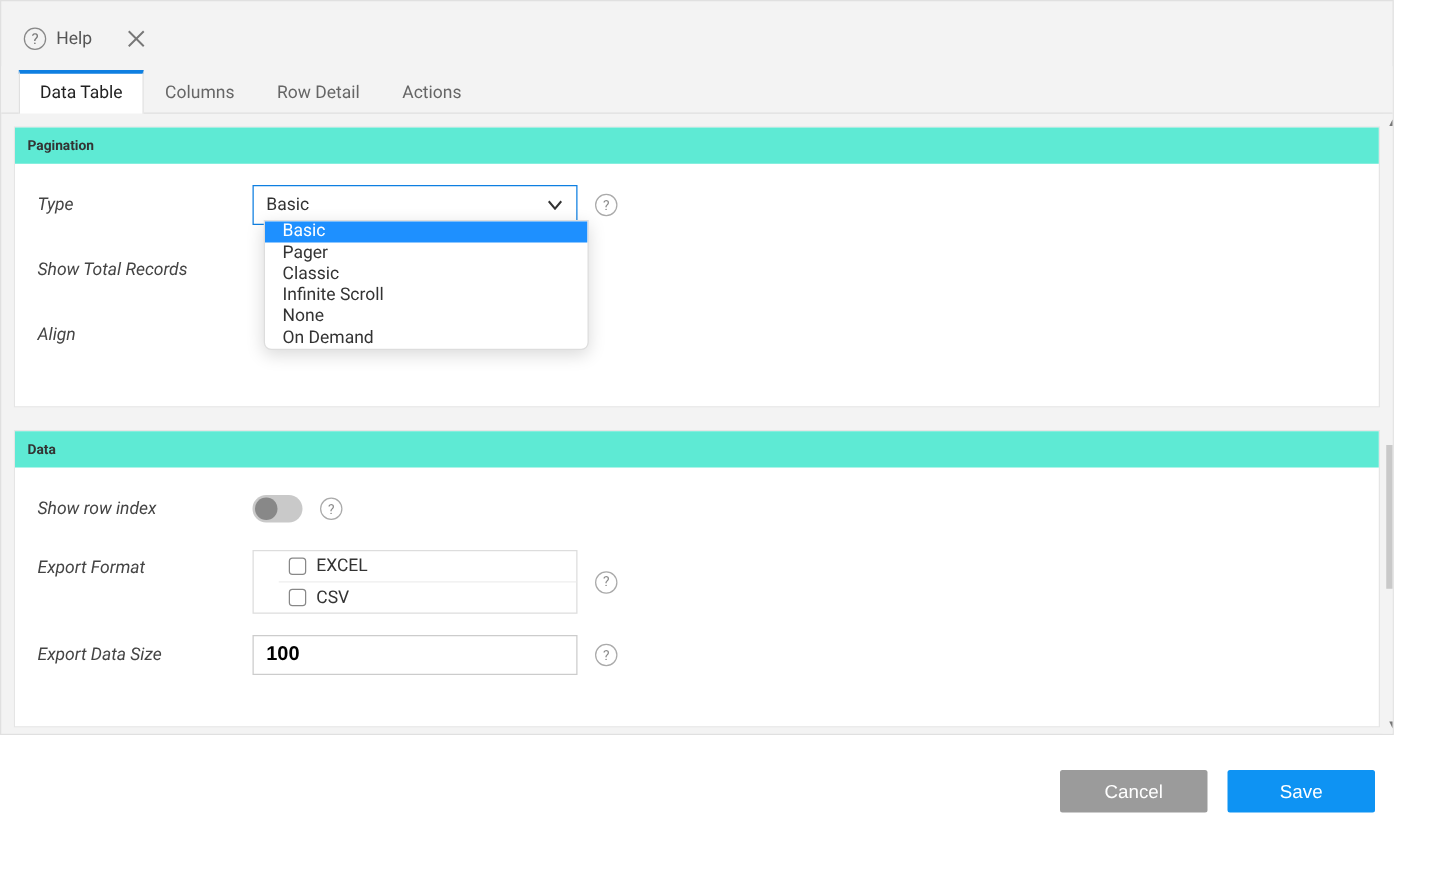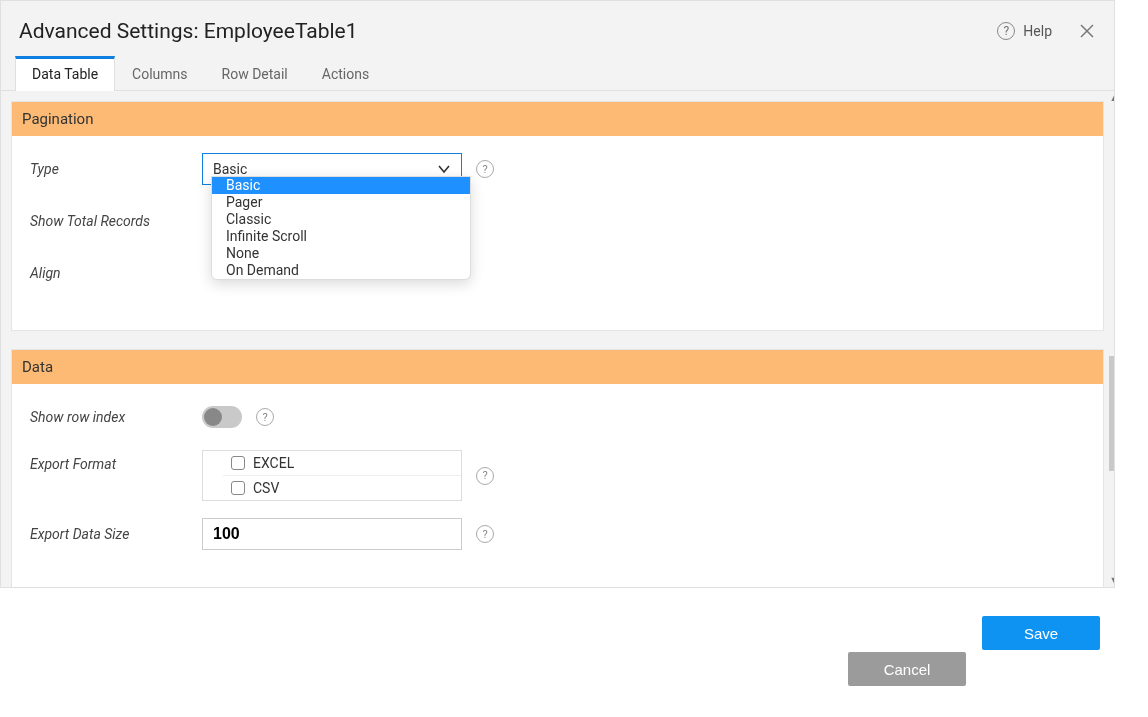--- a/index.html
+++ b/index.html
@@ -86,24 +86,25 @@
     .content-scroll {
       padding: 10px 10px 0 10px;
     }
 
     .panel {
       background: #fff;
       border: 1px solid #e5e5e5;
       margin-bottom: 18px;
     }
     .panel-header {
-      background: #fdba74;
+      background: #5eead4;
       padding: 8px 10px;
-      font-size: 15px;
+      font-size: 11px;
       color: #333;
+      font-weight: bold;
     }
     .panel-body {
       padding: 14px 18px 24px 18px;
     }
     .form-row {
       display: flex;
       align-items: center;
       min-height: 38px;
       margin-bottom: 14px;
     }
@@ -234,30 +235,29 @@
     }
     .btn {
       min-width: 118px;
       height: 34px;
       border: none;
       color: #fff;
       font-size: 15px;
       cursor: pointer;
       border-radius: 2px;
     }
-    .btn-cancel { background: #9b9b9b; margin-top: 36px; }
+    .btn-cancel { background: #9b9b9b; }
     .btn-save { background: #0e93f3; }
   </style>
 </head>
 <body>
 
 <div class="dialog">
 
   <div class="dialog-header">
-    <div class="dialog-title">Advanced Settings: EmployeeTable1</div>
     <div class="help-group">
       <span class="help-icon-circle">?</span>
       <span>Help</span>
     </div>
     <div class="close-btn">
       <svg viewBox="0 0 14 14">
           <line x1="1" y1="1" x2="13" y2="13" stroke="#777" stroke-width="1.5"></line>
           <line x1="13" y1="1" x2="1" y2="13" stroke="#777" stroke-width="1.5"></line>
         </svg>
     </div>

